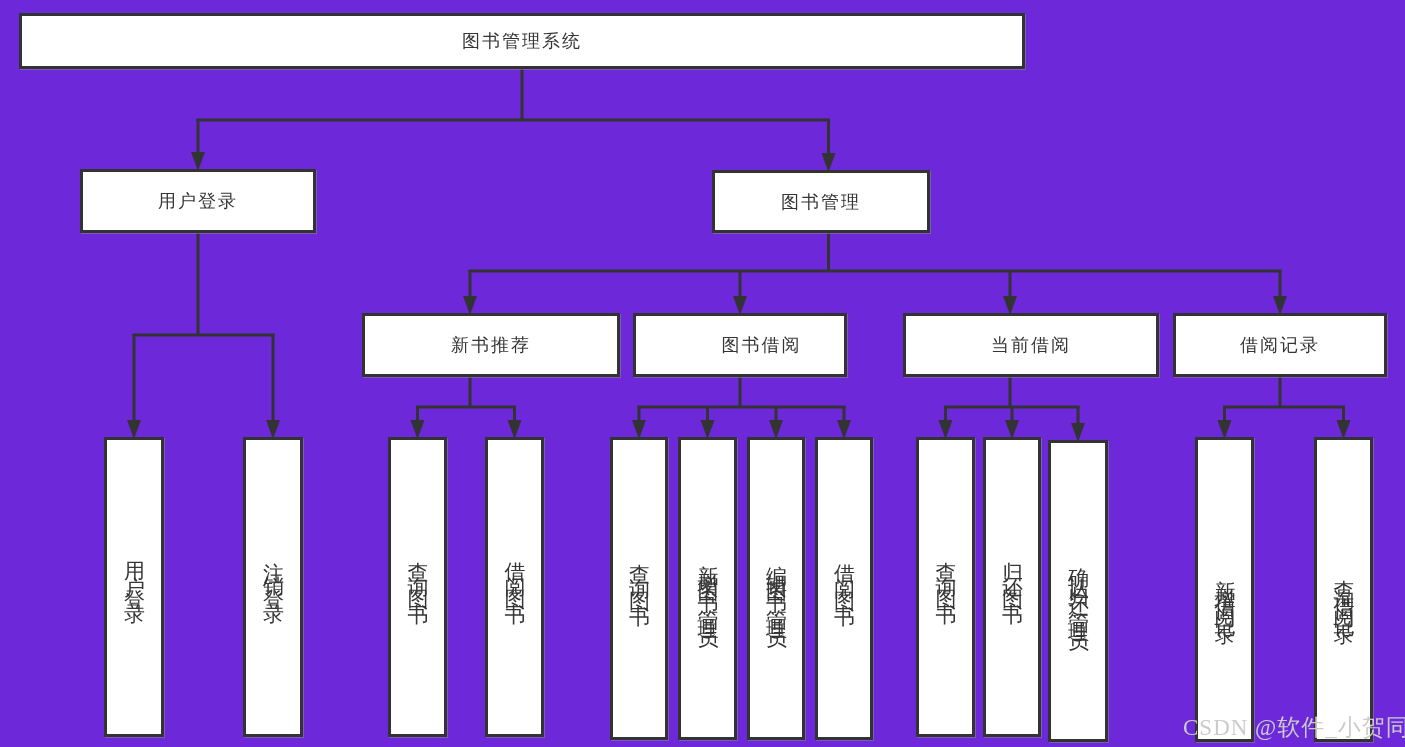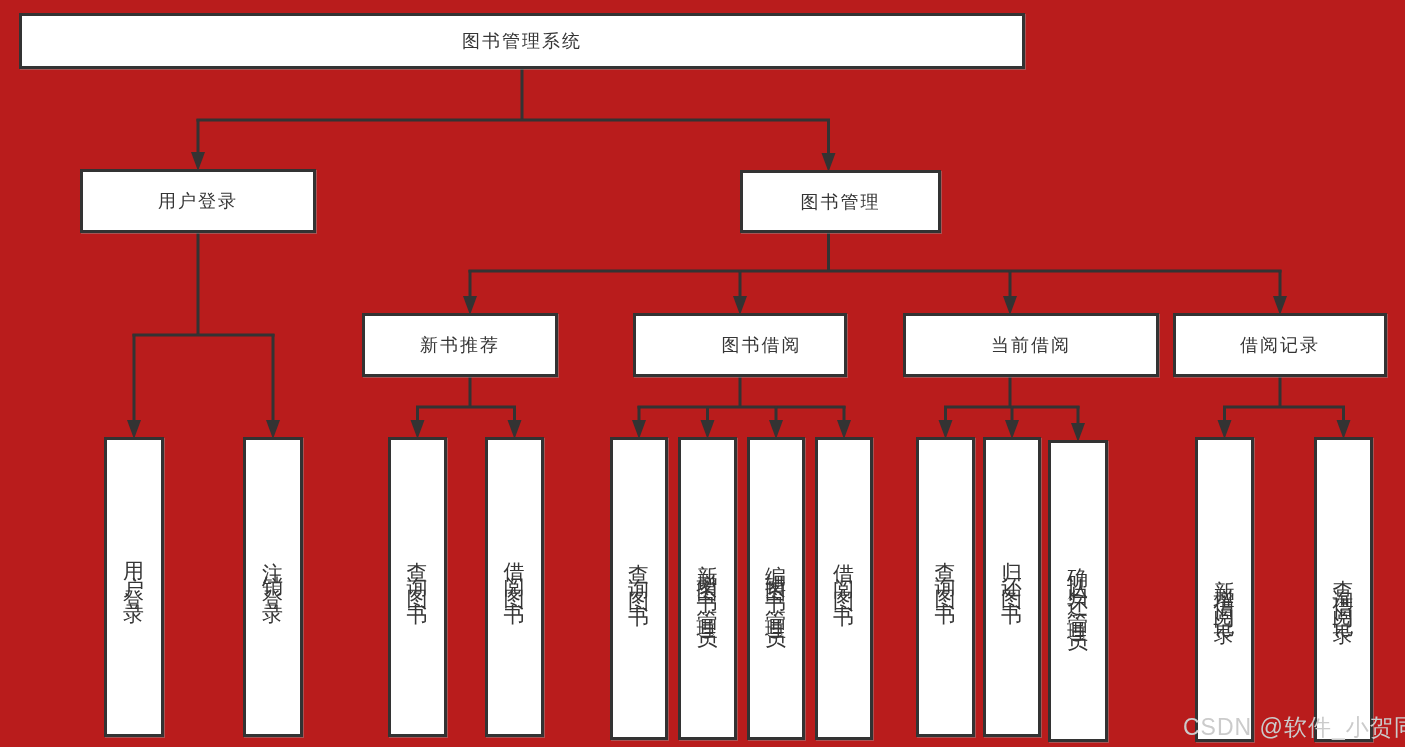--- a/index.html
+++ b/index.html
@@ -1,21 +1,21 @@
 <!DOCTYPE html>
 <html><head>
 <meta charset="utf-8">
 <style>
   html, body { margin: 0; padding: 0; background: #ffffff; }
   #canvas {
     position: relative;
     width: 1405px;
     height: 747px;
-    background: #b91c1c;
-    font-family: Liberation Sans, sans-serif;
+    background: #6d28d9;
+    font-family: Liberation Serif, serif;
     overflow: hidden;
   }
   #connector-svg {
     position: absolute;
     left: 0; top: 0;
     width: 1405px; height: 747px;
     z-index: 1;
   }
   #nodes-layer { position: absolute; left: 0; top: 0; width: 100%; height: 100%; z-index: 2; }
   .node {
@@ -111,24 +111,24 @@
       <line x1="1343.5" y1="406" x2="1343.5" y2="425" stroke="#333333" stroke-width="3"></line>
       <polygon points="1336.5,420 1350.5,420 1343.5,439" fill="#333333"></polygon>
     </svg>
   <div id="nodes-layer">
       <div class="node h" style="left: 19px; top: 13px; width: 1006px; height: 56px;">
         <span>图书管理系统</span>
       </div>
       <div class="node h" style="left: 80px; top: 169px; width: 236px; height: 64px;">
         <span>用户登录</span>
       </div>
-      <div class="node h" style="left: 712px; top: 170px; width: 201px; height: 63px; margin-left: 28px;">
+      <div class="node h" style="left: 712px; top: 170px; width: 218px; height: 63px;">
         <span>图书管理</span>
       </div>
-      <div class="node h" style="left: 362px; top: 313px; width: 196px; height: 64px;">
+      <div class="node h" style="left: 362px; top: 313px; width: 258px; height: 64px;">
         <span>新书推荐</span>
       </div>
       <div class="node h" style="left: 633px; top: 313px; width: 214px; height: 64px; padding-left: 43px;">
         <span>图书借阅</span>
       </div>
       <div class="node h" style="left: 903px; top: 313px; width: 256px; height: 64px;">
         <span>当前借阅</span>
       </div>
       <div class="node h" style="left: 1173px; top: 313px; width: 214px; height: 64px;">
         <span>借阅记录</span>

